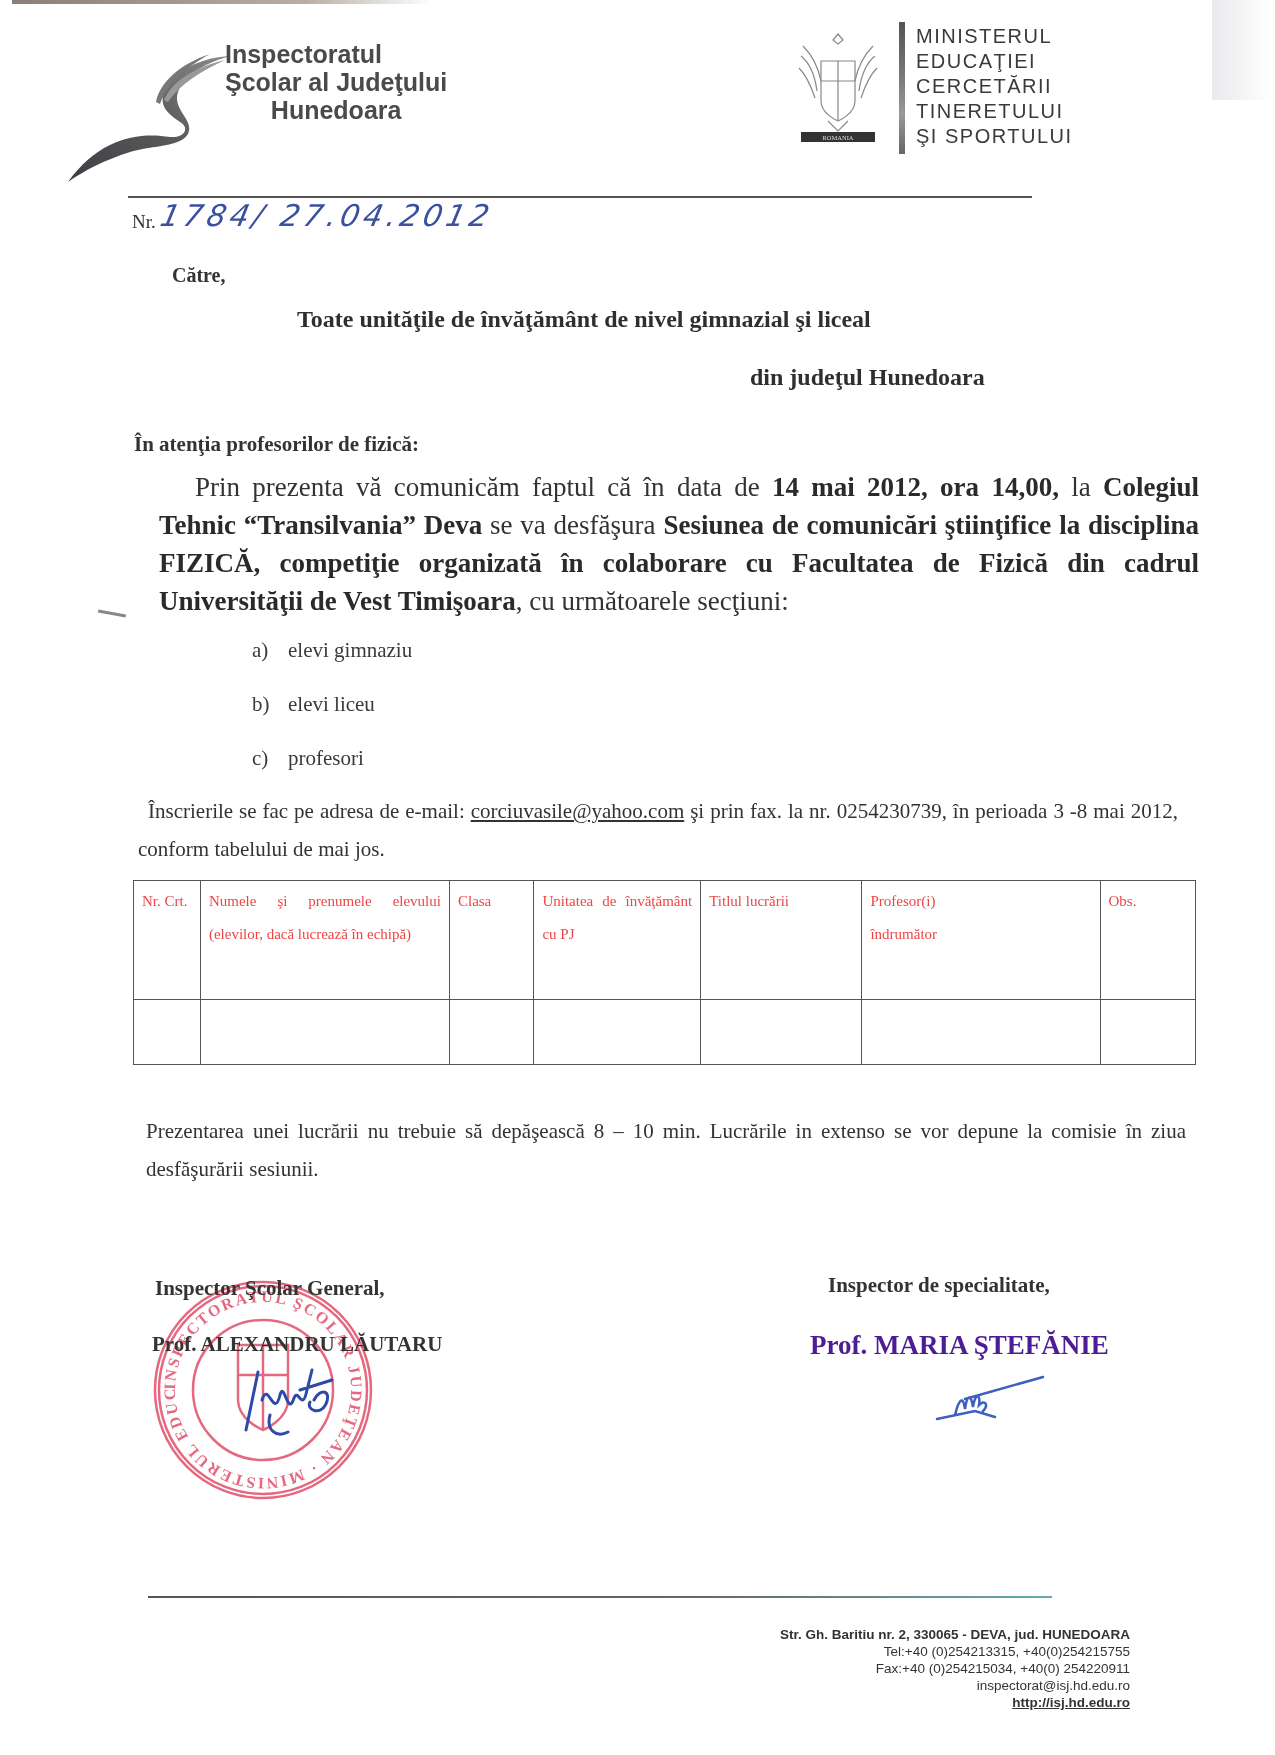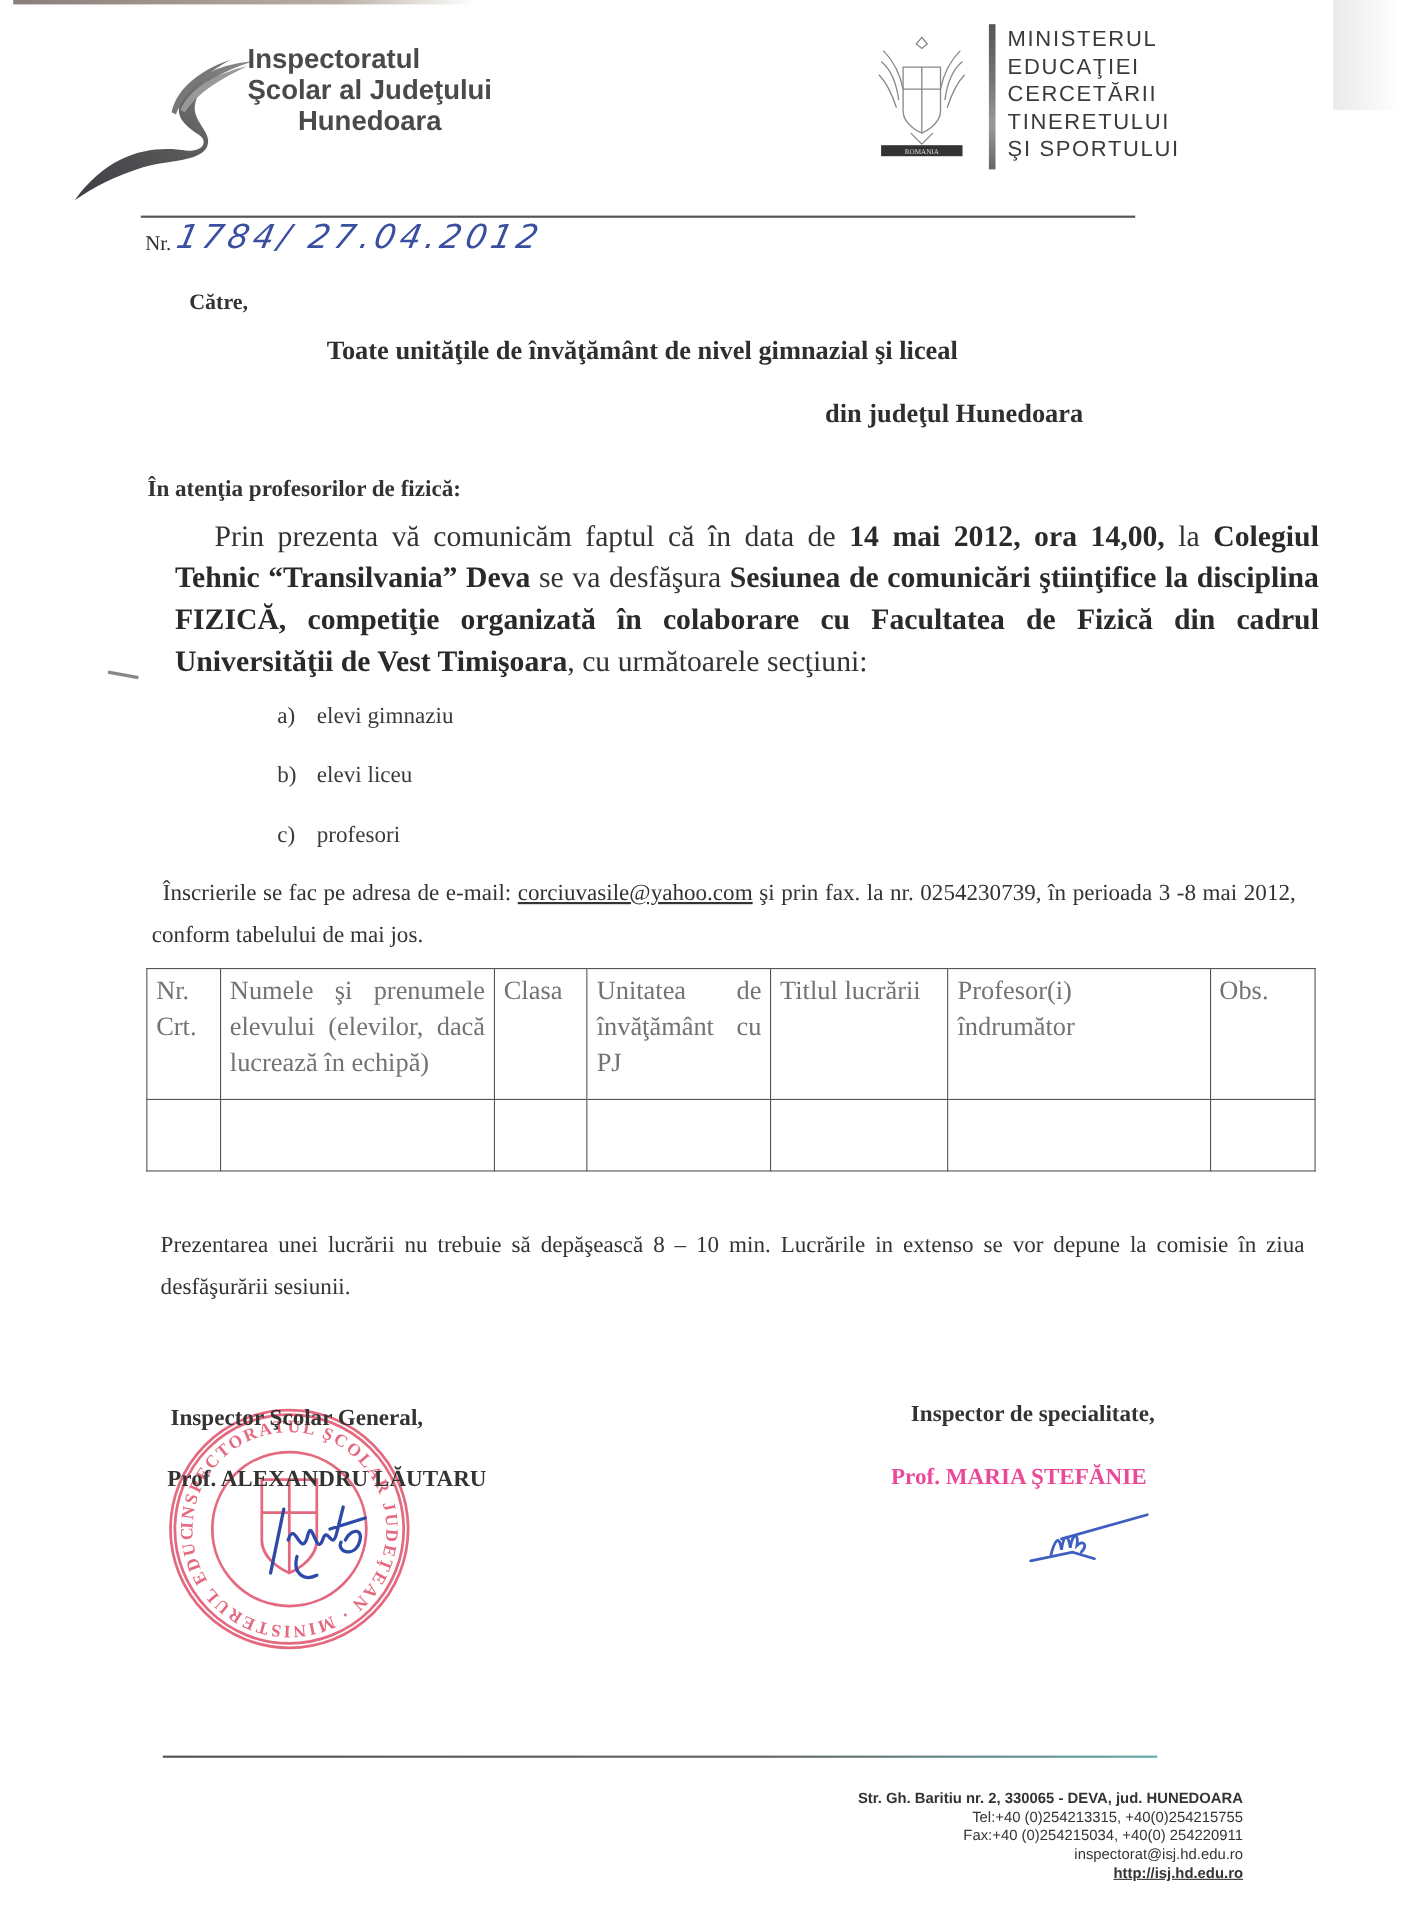--- a/index.html
+++ b/index.html
@@ -46,35 +46,35 @@
 
   .list { left: 252px; top: 638px; font-size: 21px; color: #3a3a3a; }
   .list .item { height: 54px; }
   .list .mark { display: inline-block; width: 36px; }
 
   .para2 { left: 138px; top: 792px; width: 1040px; font-size: 21px; line-height: 38px;
     color: #333; text-align: justify; }
   .email { text-decoration: underline; color: #333; }
 
   table.reg { position: absolute; left: 133px; top: 880px; width: 1063px;
-    border-collapse: collapse; font-size: 24px; color: #737373; }
+    border-collapse: collapse; font-size: 15px; color: #ef4444; }
   table.reg td, table.reg th { border: 1.5px solid #555; vertical-align: top;
     padding: 4px 8px; font-weight: normal; text-align: left; line-height: 33px; }
   table.reg th { height: 110px; }
   table.reg td { height: 56px; }
   .jus { text-align: justify !important; text-align-last: left; }
   .prof-head { display: flex; }
 
   .para3 { left: 146px; top: 1112px; width: 1040px; font-size: 21px; line-height: 38px;
     color: #333; text-align: justify; }
 
   .sig-left-title { left: 155px; top: 1276px; font-weight: bold; font-size: 21px; color: #333; }
   .sig-left-name { left: 152px; top: 1332px; font-weight: bold; font-size: 21px; color: #333; }
   .sig-right-title { left: 828px; top: 1273px; font-weight: bold; font-size: 21px; color: #333; }
-  .sig-right-name { left: 810px; top: 1330px; font-weight: bold; font-size: 21px; color: #ec4899; }
+  .sig-right-name { left: 810px; top: 1330px; font-weight: bold; font-size: 27px; color: #4c1d95; }
   .stamp { left: 148px; top: 1275px; width: 230px; height: 230px; }
   .sign1 { left: 240px; top: 1360px; width: 100px; height: 80px; }
   .sign2 { left: 935px; top: 1375px; width: 110px; height: 50px; }
 
   .hr-bottom { left: 148px; top: 1596px; width: 904px; height: 2px;
     background: linear-gradient(to right, #555, #666 60%, #6aa 100%); }
   .footer { left: 620px; top: 1608px; width: 510px; text-align: right;
     font-family: "Liberation Sans", sans-serif; font-size: 13.5px; line-height: 17px; color: #333; }
   .footer .street { font-weight: bold; margin-top: 18px; }
   .footer .lbl { display: inline-block; width: 46px; text-align: right; }

